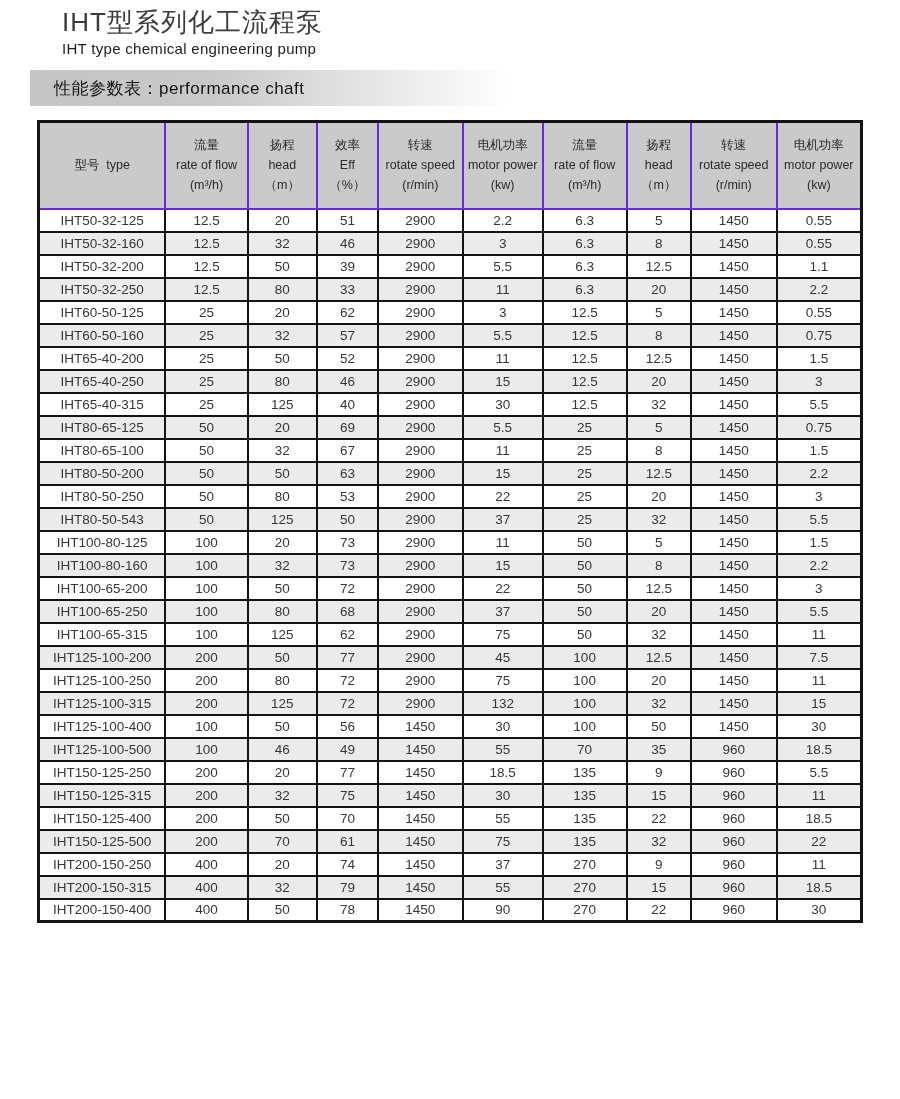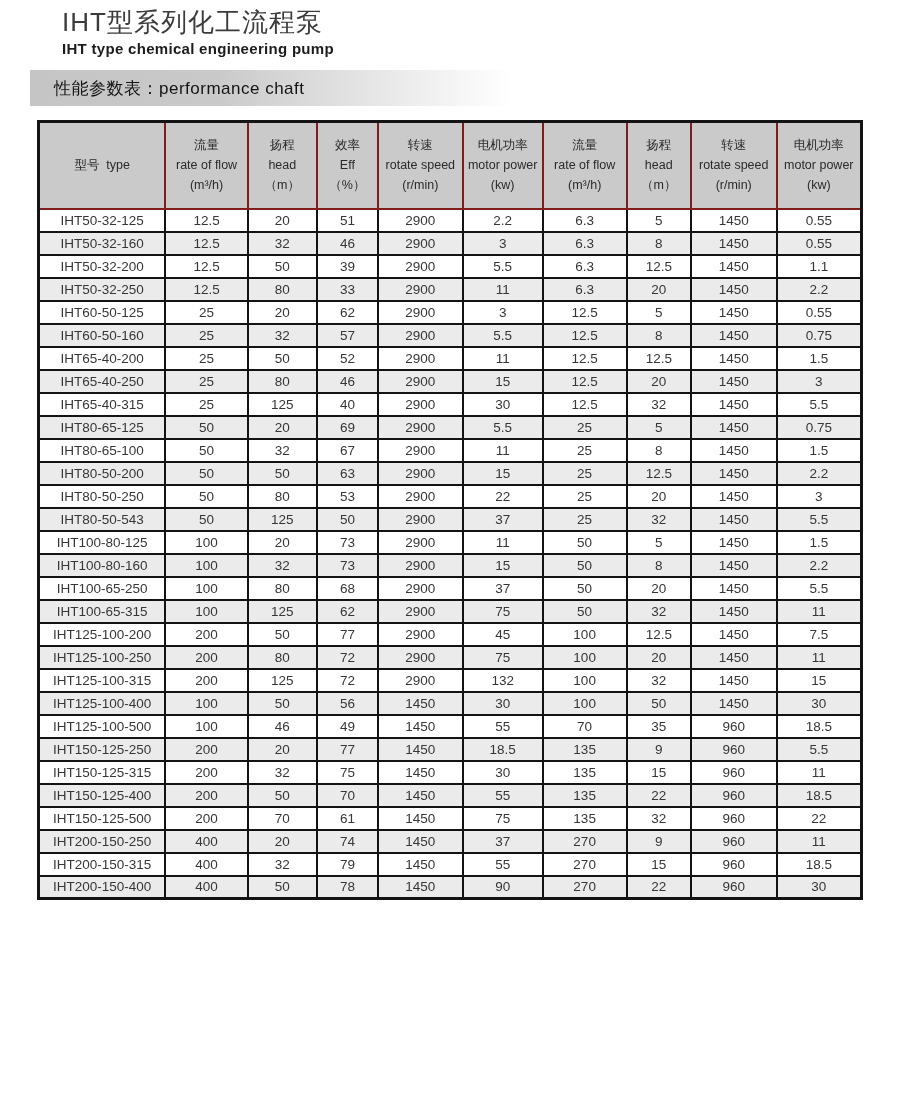--- a/index.html
+++ b/index.html
@@ -18,21 +18,20 @@
     font-weight: normal;
     color: #3b3b3b;
     letter-spacing: 1px;
     line-height: 1.2;
   }
   .title-en {
     font-size: 15px;
     color: #1c1c1c;
     margin-top: 2px;
     letter-spacing: 0.3px;
-    font-weight: bold;
   }
   .section-bar {
     margin: 13px 0 0 30px;
     width: 830px;
     height: 36px;
     background: linear-gradient(to right, #c5c5c5 0%, #c9c9c9 22%, #ffffff 58%);
     display: flex;
     align-items: center;
     padding-left: 24px;
   }
@@ -43,21 +42,21 @@
   }
   table.perf {
     margin: 14px 0 0 37px;
     width: 826px;
     border-collapse: collapse;
     border: 3px solid #131313;
     table-layout: fixed;
   }
   table.perf th {
     background: #cacaca;
-    border: 2px solid #7f1d1d;
+    border: 2px solid #6d28d9;
     font-weight: normal;
     font-size: 12.5px;
     color: #2a2a2a;
     padding: 9px 1px;
     vertical-align: middle;
     height: 87px;
   }
   table.perf th .hline {
     line-height: 20px;
     white-space: pre-wrap;
@@ -340,20 +339,32 @@
           <td>32</td>
           <td>73</td>
           <td>2900</td>
           <td>15</td>
           <td>50</td>
           <td>8</td>
           <td>1450</td>
           <td>2.2</td>
         </tr>
         <tr>
+          <td>IHT100-65-200</td>
+          <td>100</td>
+          <td>50</td>
+          <td>72</td>
+          <td>2900</td>
+          <td>22</td>
+          <td>50</td>
+          <td>12.5</td>
+          <td>1450</td>
+          <td>3</td>
+        </tr>
+        <tr>
           <td>IHT100-65-250</td>
           <td>100</td>
           <td>80</td>
           <td>68</td>
           <td>2900</td>
           <td>37</td>
           <td>50</td>
           <td>20</td>
           <td>1450</td>
           <td>5.5</td>

